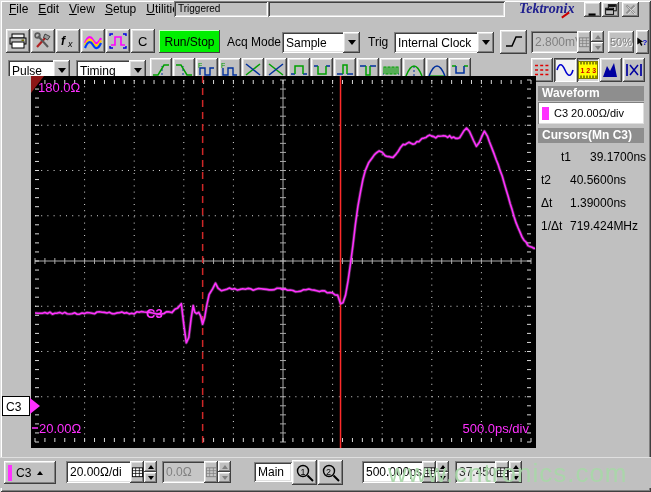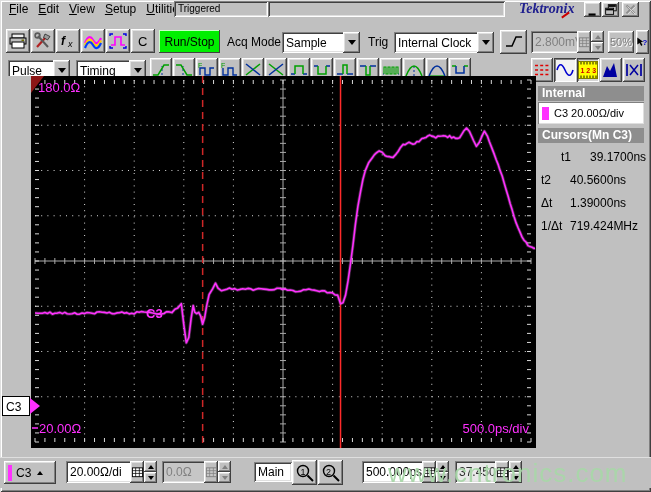--- a/index.html
+++ b/index.html
@@ -633,21 +633,21 @@
           </g>
           <g>
             <rect x="0.5" y="320.5" width="27" height="19" fill="#fff" stroke="#000"></rect>
             <text x="4" y="334.5" font-size="12" fill="#000">C3</text>
             <polygon points="28,322 28,338 38,330" fill="#ff30ff"></polygon>
           </g>
         </svg></div>
   </div>
 
   <div class="abs panel">
-    <div class="phead" style="top:2px;">Internal</div>
+    <div class="phead" style="top:2px;">Waveform</div>
     <div class="pentry">
       <span class="swatch"></span>
       <span>C3 20.00Ω/div</span>
     </div>
     <div class="phead" style="top:44px;">Cursors(Mn C3)</div>
     <div id="cursor-readouts">
         <div class="rrow" style="top: 62px; margin-left: 20px;">
           <span class="rl">t1</span>
           <span class="rv">39.1700ns</span>
         </div>

